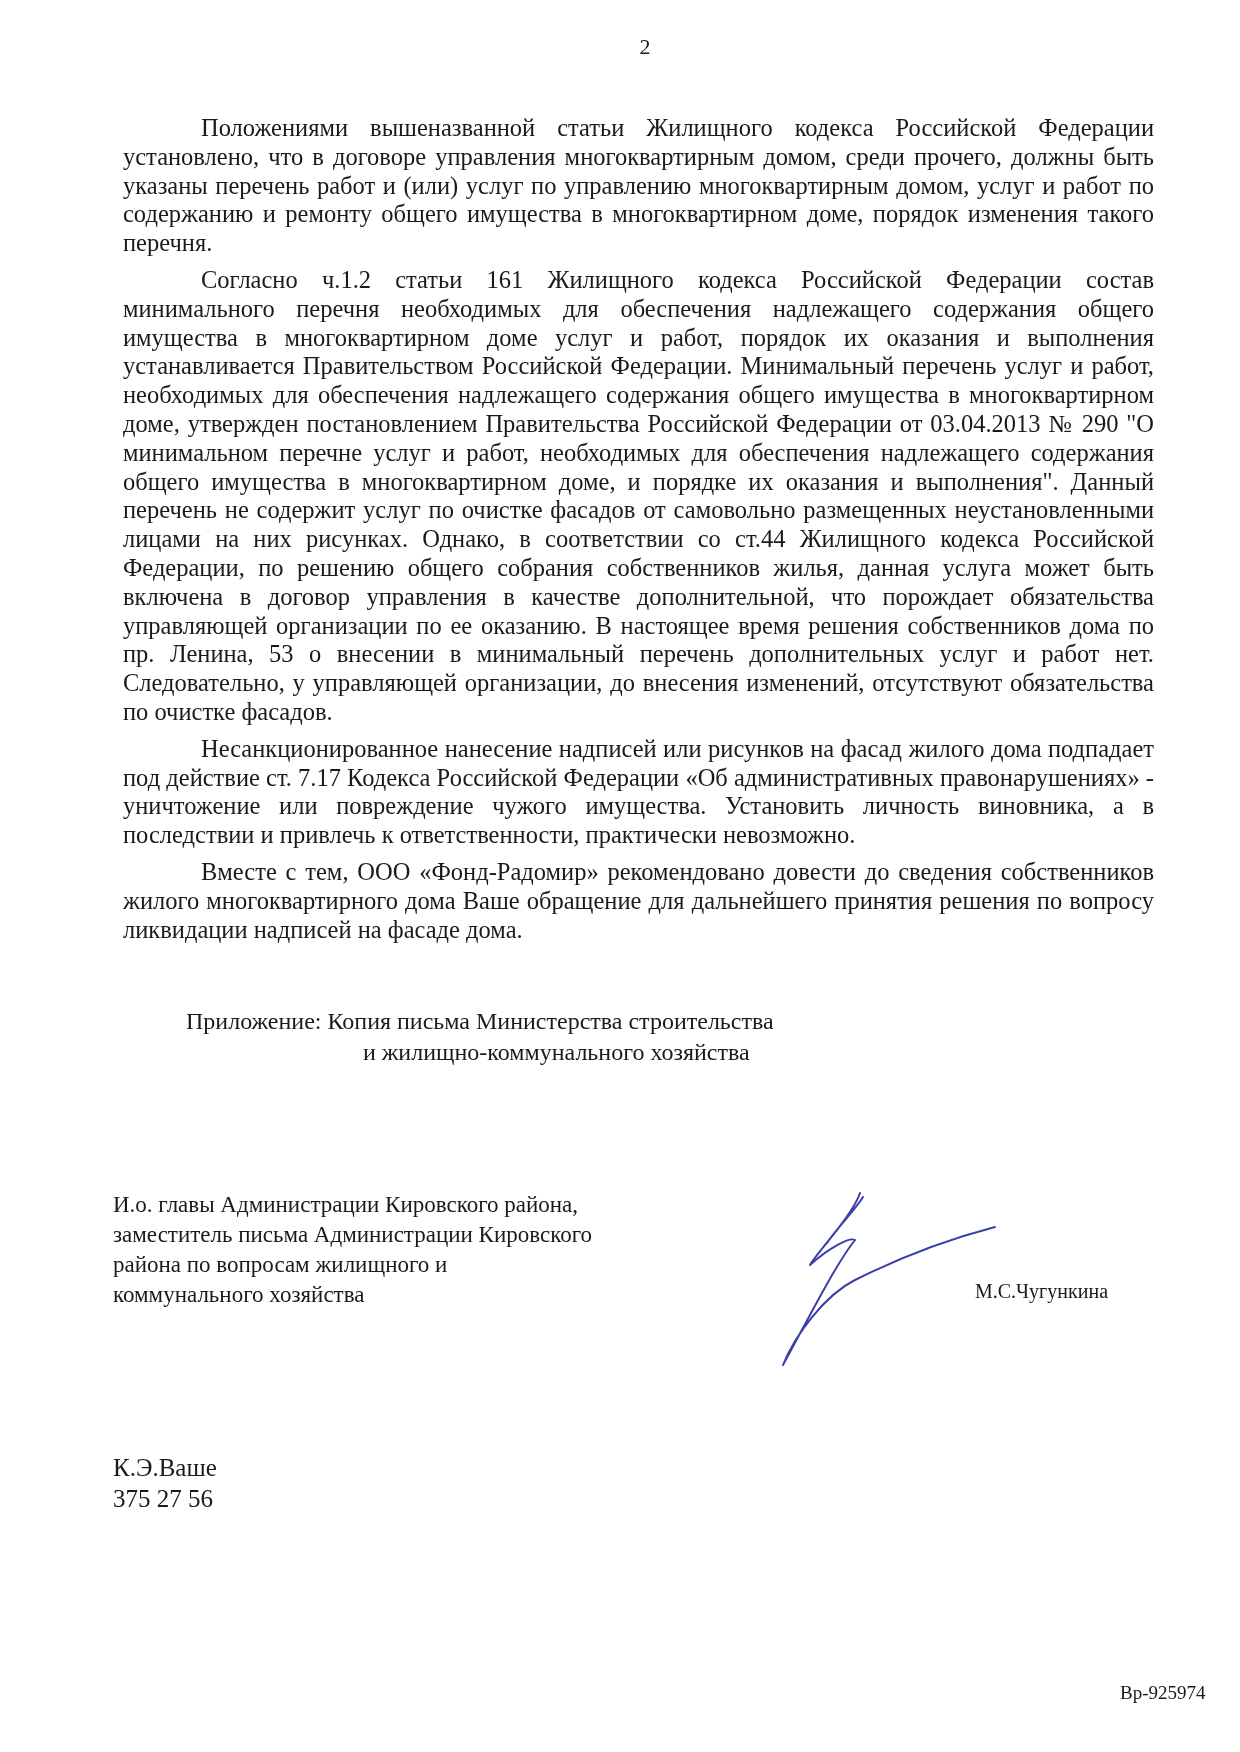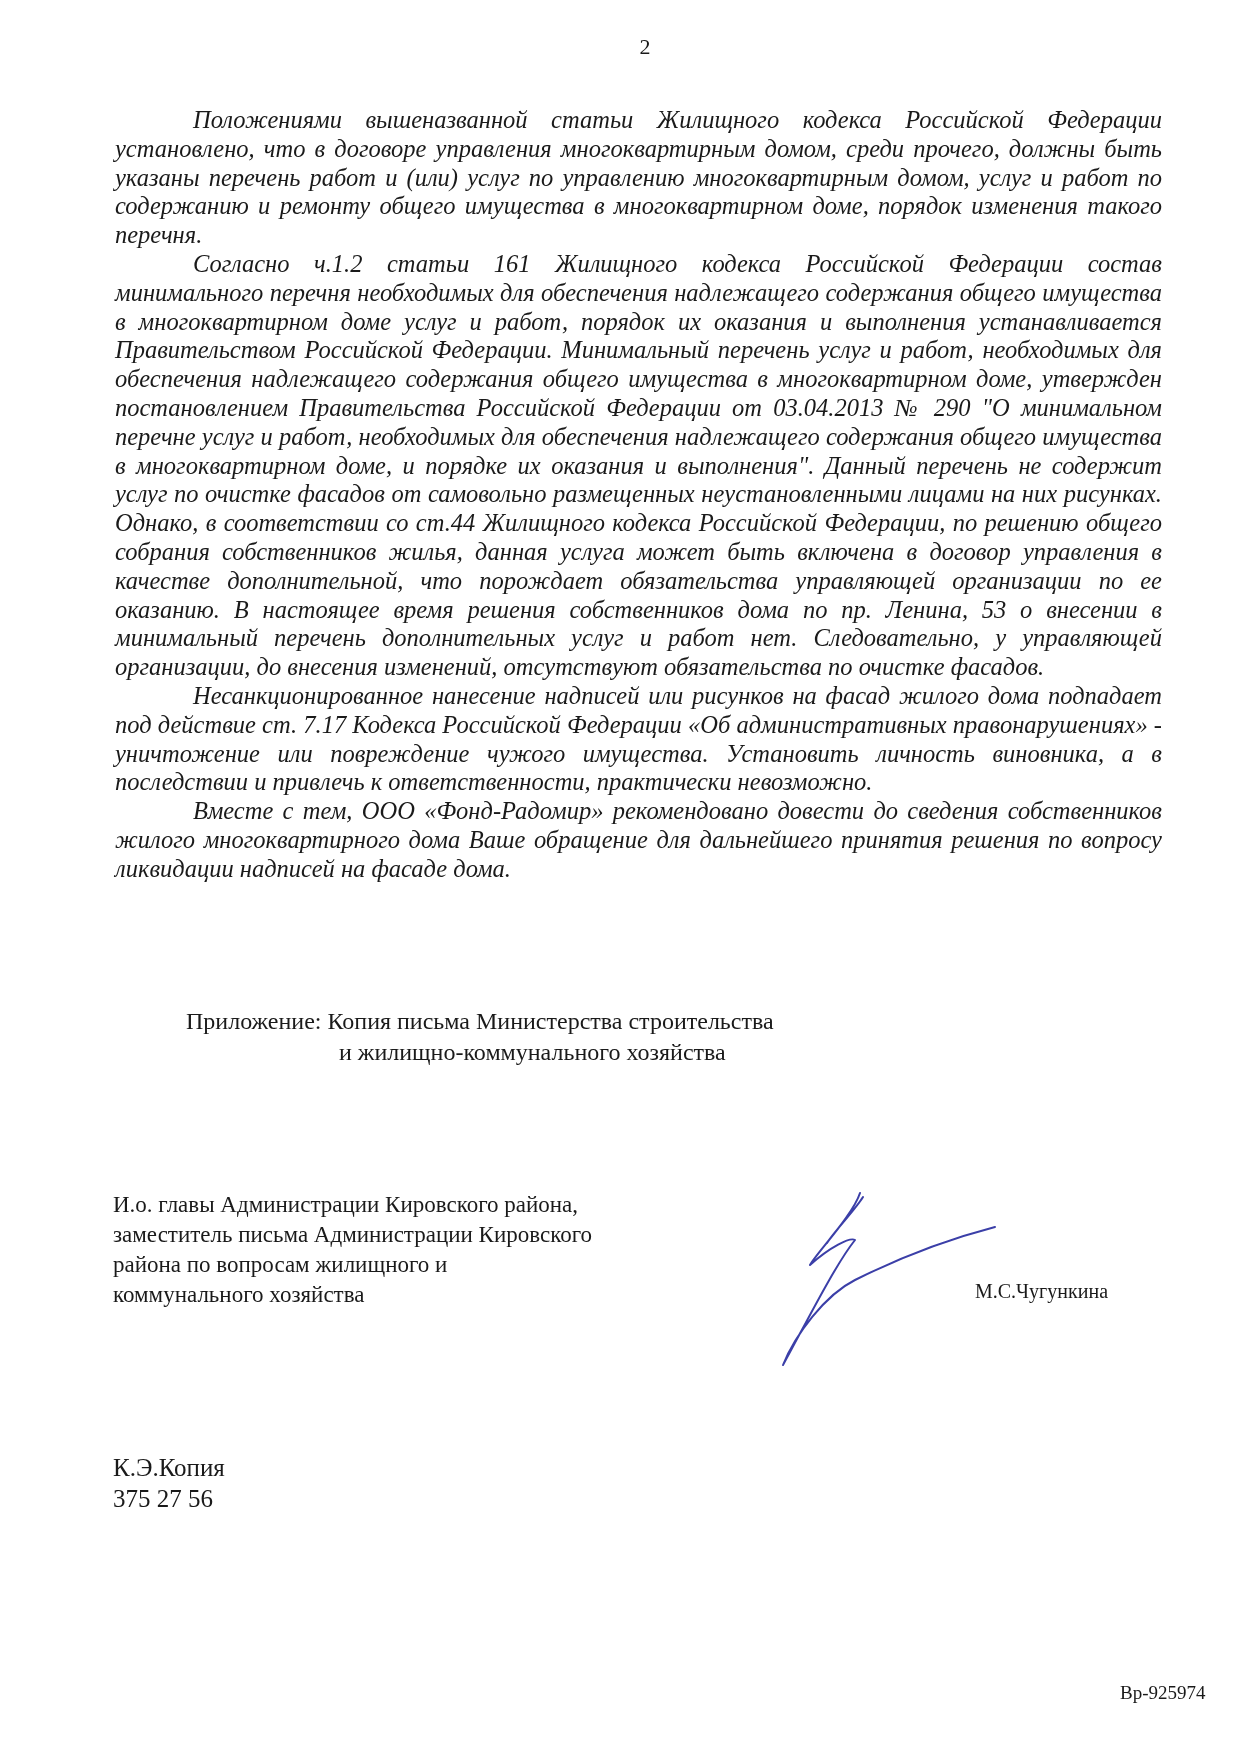--- a/index.html
+++ b/index.html
@@ -9,24 +9,24 @@
     color: #1a1a1a;
   }
   .page-number {
     position: absolute; top: 34px; left: 0; width: 1290px; text-align: center;
     font-size: 22px;
   }
   .body-text {
     position: absolute; left: 115px; top: 106px; width: 1047px;
     font-size: 24.5px; line-height: 28.8px; text-align: justify;
   }
-  .body-text p { margin: 0; text-indent: 78px; font-style: italic; }
+  .body-text p { margin: 8px; text-indent: 78px; }
   .attachment {
     position: absolute; left: 186px; top: 1006px;
-    font-size: 24px; line-height: 31px;
+    font-size: 24px; line-height: 31px; text-align: center;
   }
   .attachment .line { white-space: pre; }
   .attachment .cont { padding-left: 153px; }
   .signature-block {
     position: absolute; left: 113px; top: 1190px;
     font-size: 23px; line-height: 30px;
   }
   .signature-name {
     position: absolute; left: 975px; top: 1280px; font-size: 20px;
   }
@@ -65,17 +65,17 @@
   <div>коммунального хозяйства</div>
 </div>
 
 <svg class="signature-mark" viewBox="0 0 250 185">
   <path d="M108 12 C 100 25, 78 48, 72 58 M 105 8 C 98 30, 60 70, 55 80 C 75 62, 95 52, 100 55 C 80 80, 50 140, 28 180 C 40 150, 70 110, 100 95 C 140 75, 190 55, 240 42" fill="none" stroke="#3b3fa8" stroke-width="2" stroke-linecap="round" stroke-linejoin="round"></path>
 </svg>
 
 <div class="signature-name">М.С.Чугункина</div>
 
 <div class="executor">
-  <div>К.Э.Копия</div>
+  <div>К.Э.Ваше</div>
   <div>375 27 56</div>
 </div>
 
 <div class="doc-id">Вр-925974</div>
 
 </body></html>

